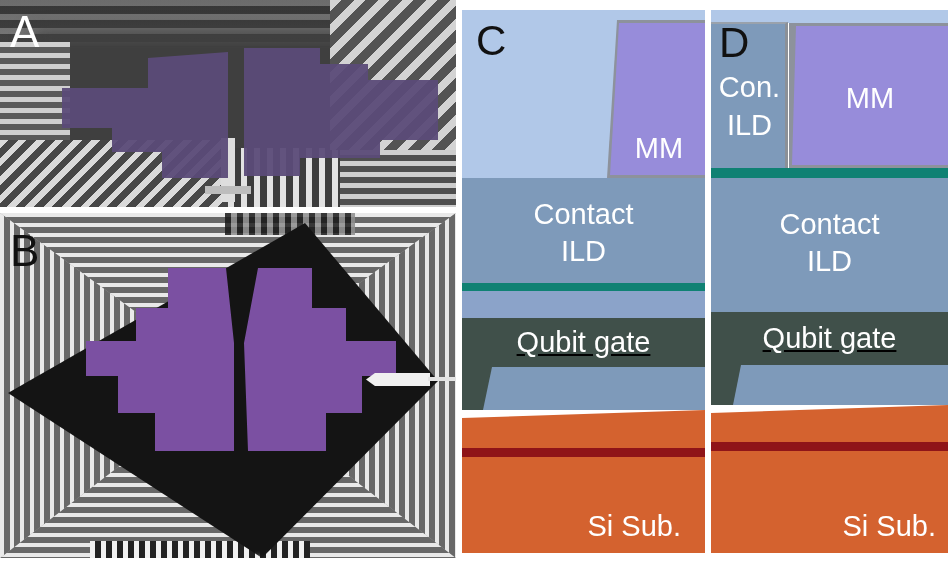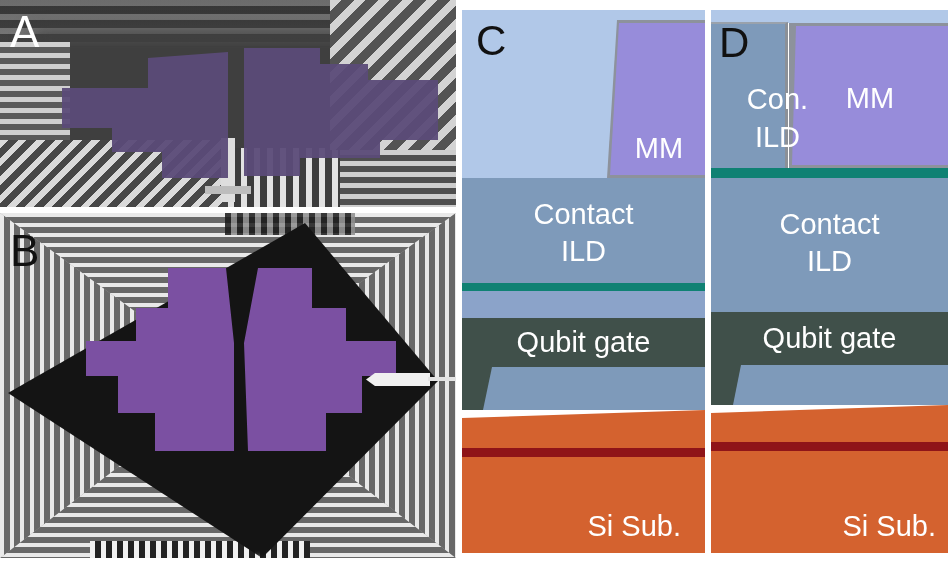--- a/index.html
+++ b/index.html
@@ -52,21 +52,21 @@
       clip-path:polygon(0 50%,14% 0,100% 0,100% 100%,14% 100%);}
   .b-probeline{left:428px;top:164px;width:28px;height:4px;background:#e3e3e3;}
   .b-topcomb{left:225px;top:0;width:130px;height:22px;opacity:.85;
       background:repeating-linear-gradient(90deg,#181818 0 6px,#8d8d8d 6px 12px);}
   .b-botcomb{left:90px;top:328px;width:220px;height:17px;
       background:repeating-linear-gradient(90deg,#f1f1f1 0 5px,#222222 5px 11px);}
   
   .lightblue{background:#b1c8e8;}
   .steel{background:#7e9aba;}
   .teal{background:#0f8173;}
-  .qubit{background:#40504a;display:flex;align-items:center;justify-content:center;}
+  .qubit{background:#40504a;display:flex;align-items:center;justify-content:center;text-decoration:underline;}
   .orange{background:#d4622f;}
   .redline{background:#8f1418;}
   .grayedge{background:#8d929c;}
   .mmfill{background:#978cda;}
   
   #panelC{left:462px;top:10px;width:243px;height:543px;}
   .c-top{left:0;top:0;width:243px;height:168px;}
   .c-mm-border{left:145px;top:10px;width:98px;height:158px;
       clip-path:polygon(10px 0,100% 0,100% 100%,0 100%);}
   .c-mm{left:145px;top:13px;width:98px;height:152px;
@@ -87,21 +87,21 @@
   
   #panelD{left:711px;top:10px;width:237px;height:543px;}
   .d-topstrip{left:0;top:0;width:237px;height:13px;}
   .d-conild{left:0;top:12px;width:77px;height:146px;border-right:3px solid #8b9097;
       border-top:2px solid #9aa2ac;box-sizing:border-box;}
   .d-mm-border{left:78px;top:13px;width:159px;height:145px;}
   .d-mm{left:81px;top:16px;width:156px;height:139px;
       clip-path:polygon(4px 0,100% 0,100% 100%,0 100%);}
   .d-mm-label{left:81px;top:70px;width:156px;text-align:center;}
   .d-letter{left:8px;top:12px;}
-  .d-con-text{left:0;top:70px;width:77px;margin-left:28px;}
+  .d-con-text{left:0;top:58px;width:77px;}
   .d-con-text div{line-height:38px;}
   .d-teal{left:0;top:158px;width:237px;height:10px;}
   .d-contact{left:0;top:168px;width:237px;height:134px;}
   .d-contact-text{left:0;top:196px;width:237px;}
   .d-qubit{left:0;top:302px;width:237px;height:53px;}
   .d-gate{left:0;top:355px;width:237px;height:40px;background:#40504a;}
   .d-gate-steel{position:absolute;left:0;top:0;width:237px;height:40px;background:#7e9aba;
       clip-path:polygon(30px 0,100% 0,100% 100%,22px 100%);}
   .d-orange{left:0;top:395px;width:237px;height:148px;
       clip-path:polygon(0 8px,100% 0,100% 100%,0 100%);}

